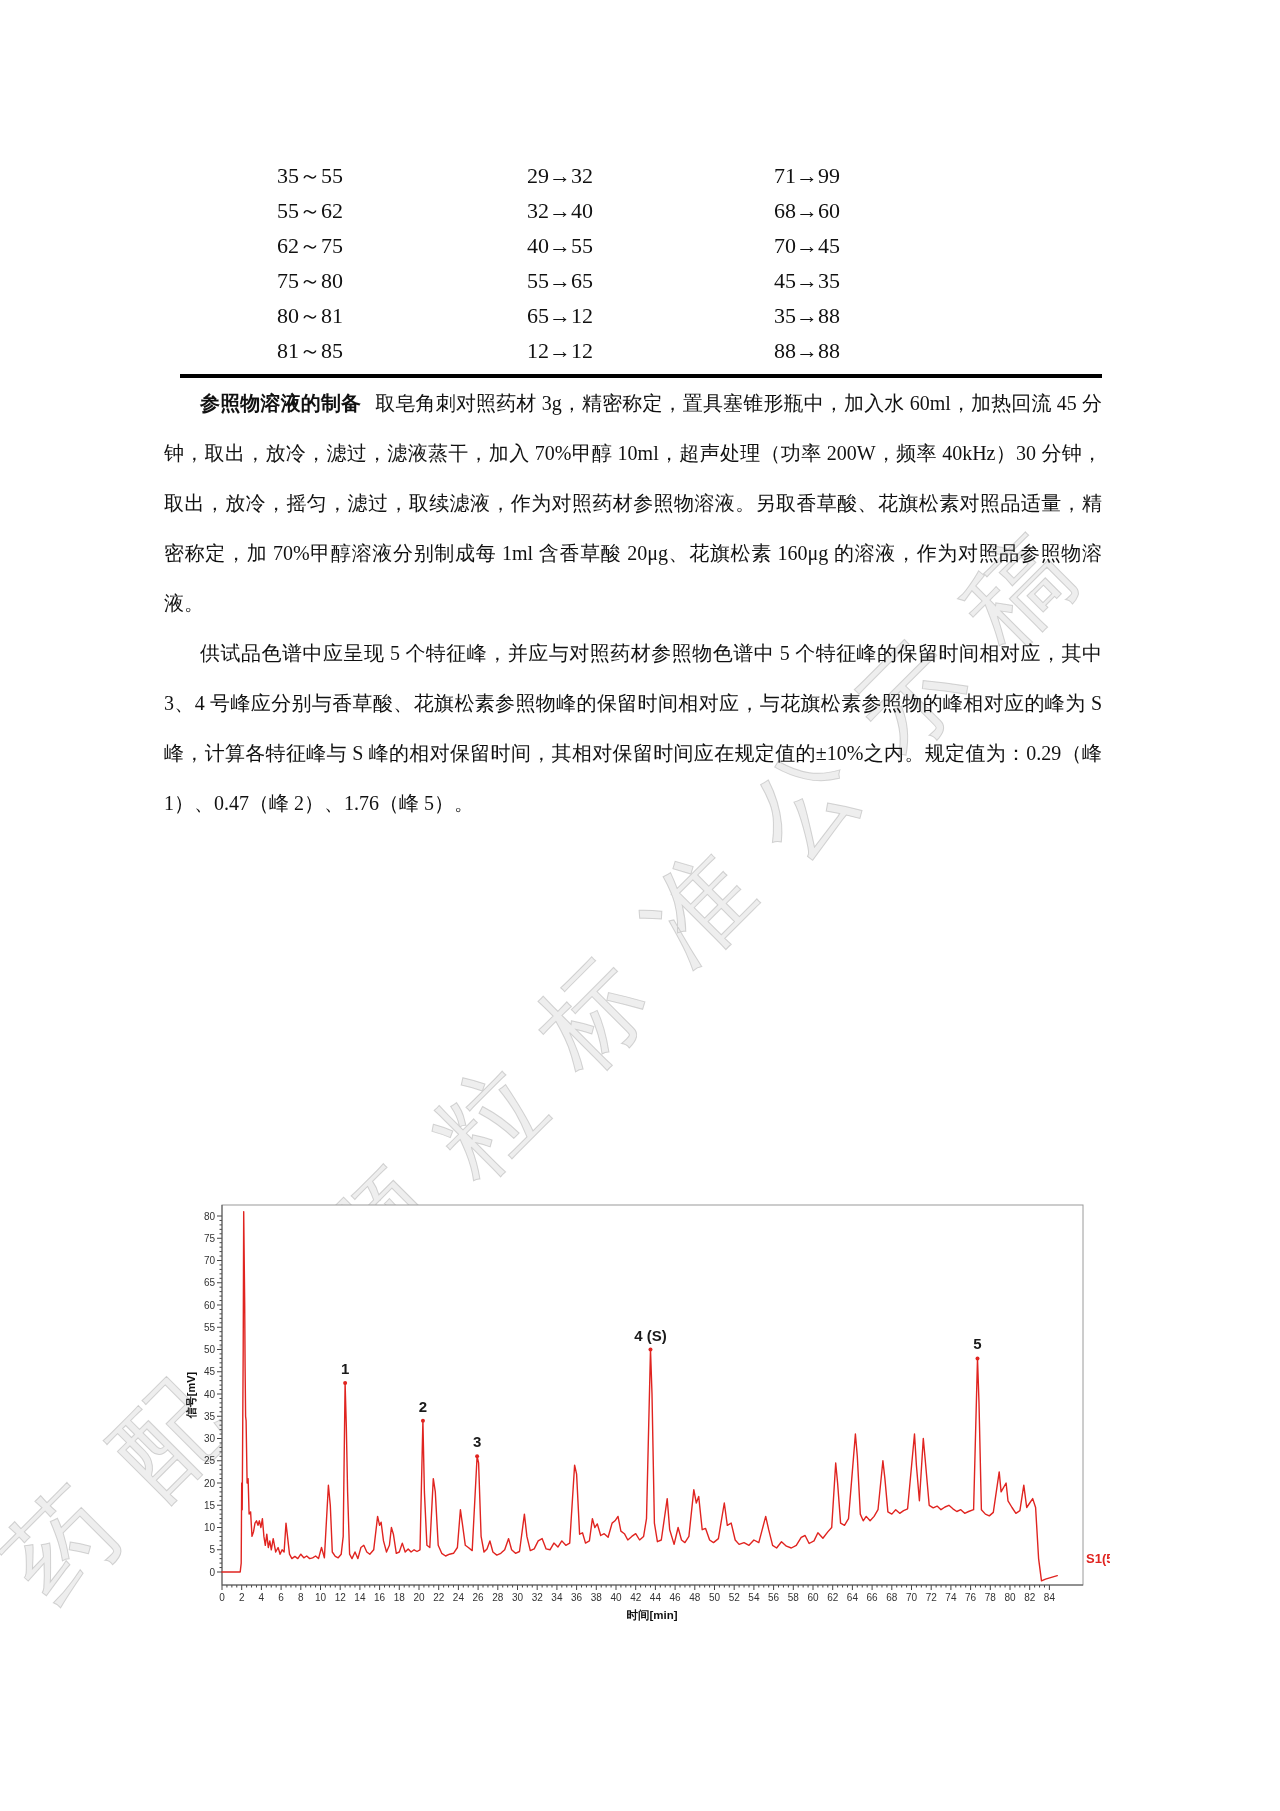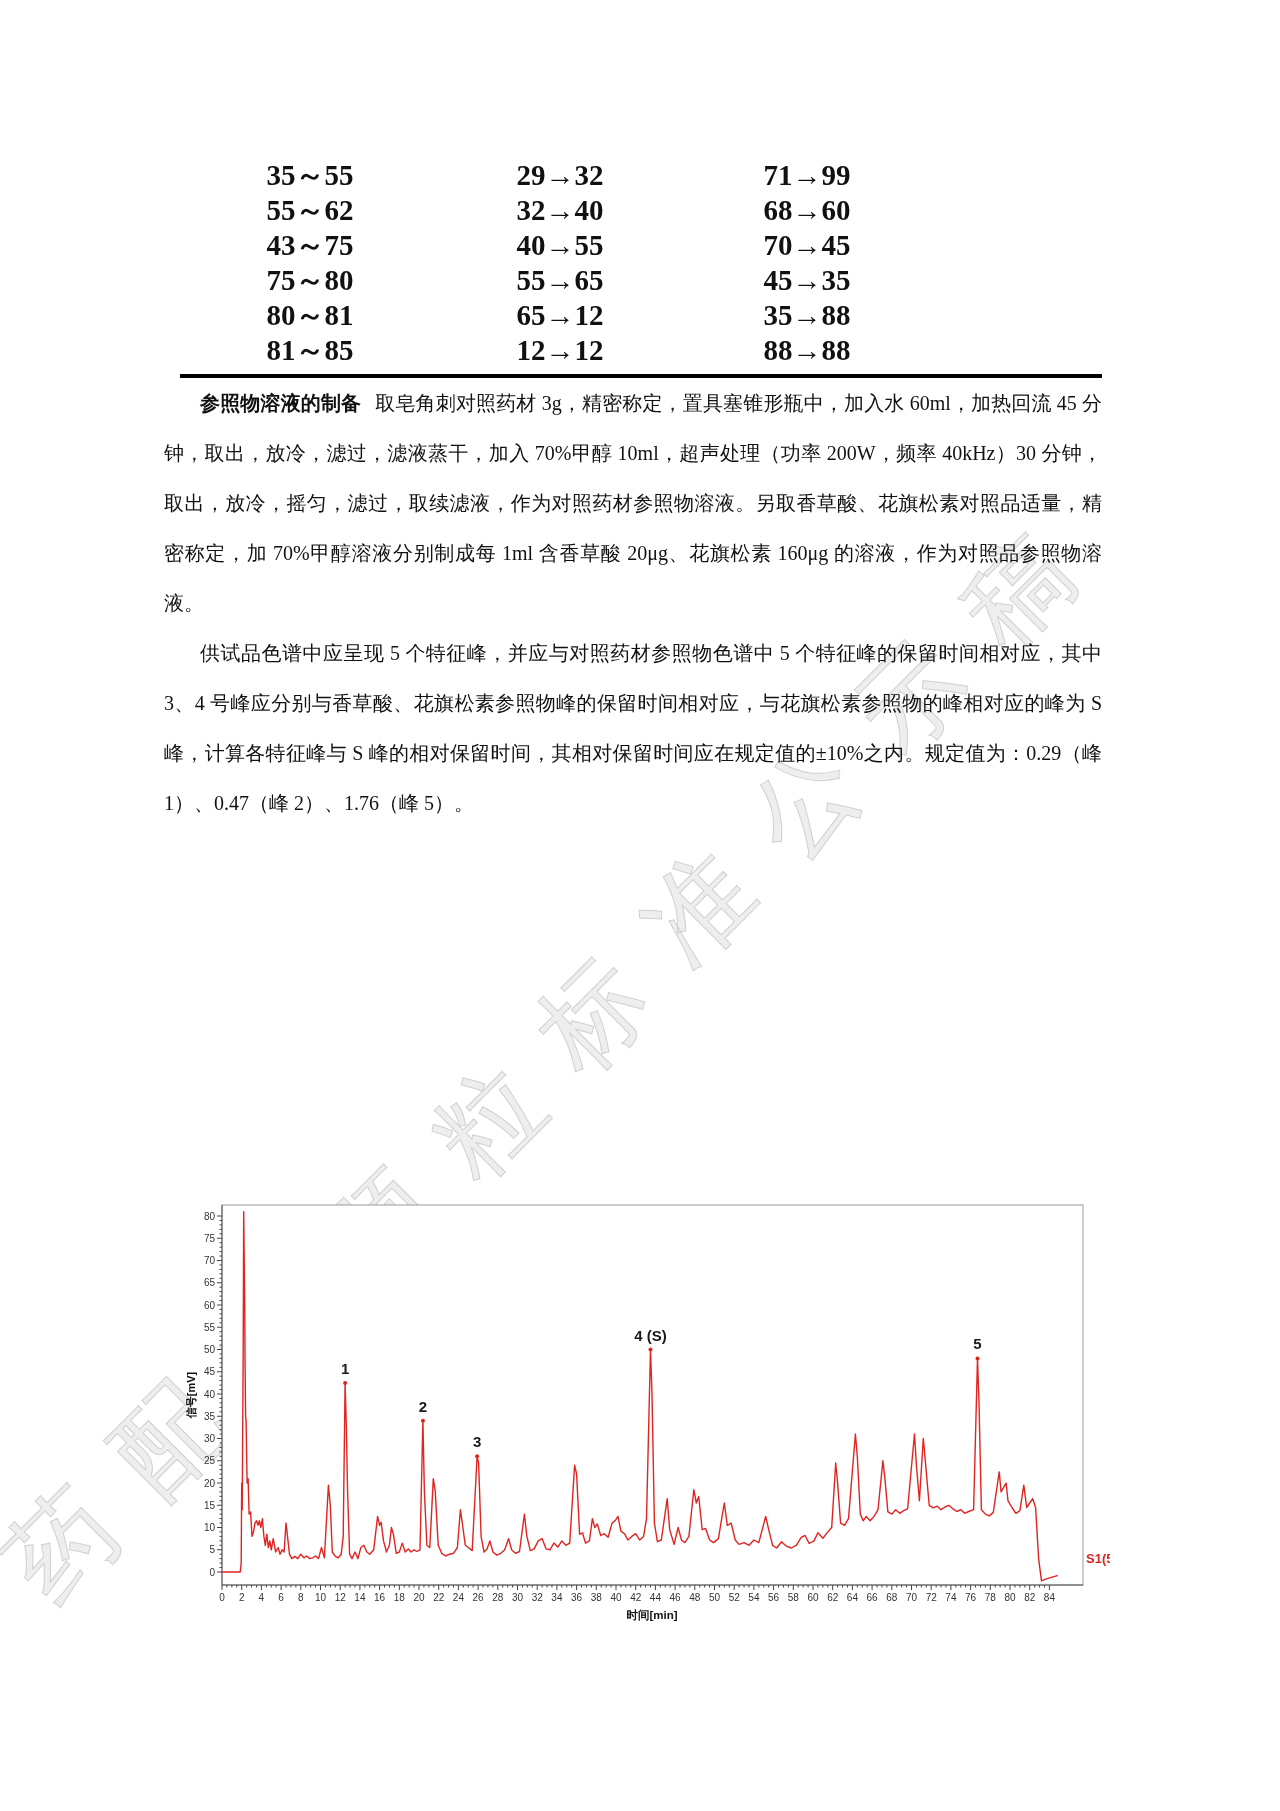--- a/index.html
+++ b/index.html
@@ -5,21 +5,21 @@
   html,body{margin:0;padding:0;background:#fff;}
   .page{position:relative;width:1280px;height:1811px;background:#ffffff;overflow:hidden;
         font-family:"Liberation Serif",serif;color:#111;}
   .watermark{position:absolute;left:-855px;top:1195px;width:2400px;text-align:center;
         transform:rotate(-45deg);transform-origin:center;
         font-family:"Liberation Sans",sans-serif;font-size:104px;letter-spacing:46px;
         color:rgba(200,200,200,0.30);-webkit-text-stroke:1px rgba(165,165,165,0.45);
         white-space:nowrap;pointer-events:none;user-select:none;}
   .gradient-table{position:absolute;left:180px;top:158px;width:920px;}
   .trow{display:grid;grid-template-columns:260px 240px 254px;height:35px;line-height:35px;
-        font-size:29px;font-weight:bold;}
+        font-size:22px;}
   .tcell{text-align:center;}
   .rule{position:absolute;left:180px;top:374px;width:922px;height:4px;background:#000;}
   .paragraphs{position:absolute;left:164px;top:378px;width:938px;font-size:20px;
         line-height:50px;text-align:justify;}
   .para{text-indent:36px;margin:0;}
   .lead{font-weight:bold;font-family:"Liberation Sans",sans-serif;margin-right:14px;}
   .figure{position:absolute;left:175px;top:1195px;width:935px;height:465px;}
   svg text{font-family:"Liberation Sans",sans-serif;}
 </style>
 </head>
@@ -33,21 +33,21 @@
         <div class="tcell">35～55</div>
         <div class="tcell">29→32</div>
         <div class="tcell">71→99</div>
       </div>
       <div class="trow">
         <div class="tcell">55～62</div>
         <div class="tcell">32→40</div>
         <div class="tcell">68→60</div>
       </div>
       <div class="trow">
-        <div class="tcell">43～75</div>
+        <div class="tcell">62～75</div>
         <div class="tcell">40→55</div>
         <div class="tcell">70→45</div>
       </div>
       <div class="trow">
         <div class="tcell">75～80</div>
         <div class="tcell">55→65</div>
         <div class="tcell">45→35</div>
       </div>
       <div class="trow">
         <div class="tcell">80～81</div>

